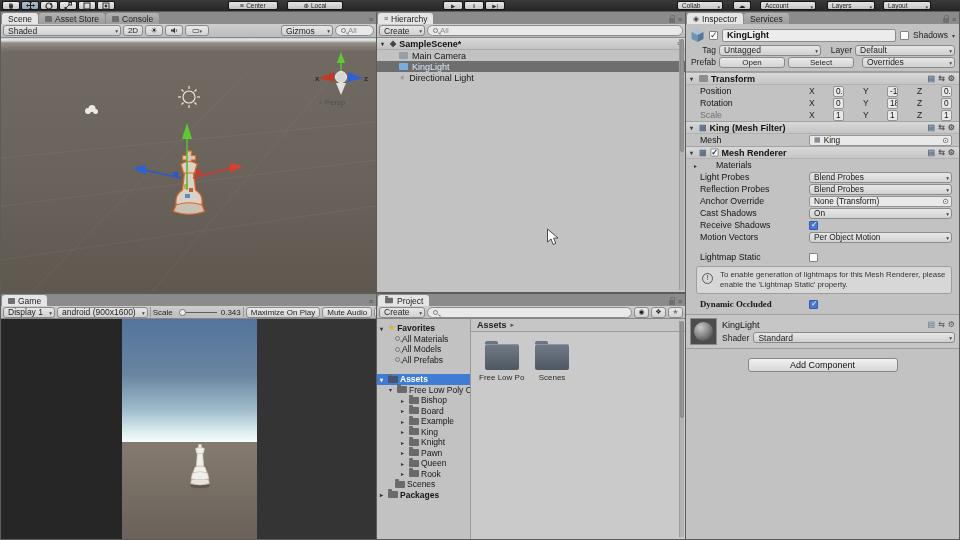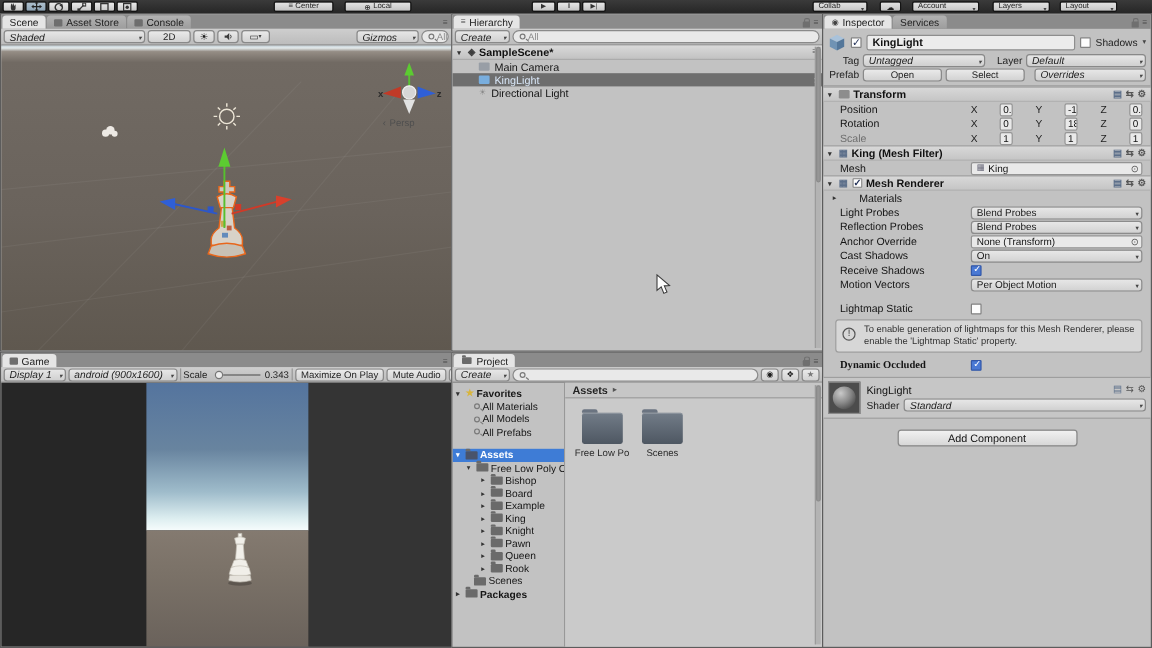--- a/index.html
+++ b/index.html
@@ -29,21 +29,21 @@
          border-radius:3px 3px 0 0; display:flex; align-items:center; gap:3px; white-space:nowrap; }
   .tab.on { background:#e5e5e5; }
   .pmenu { margin-left:auto; display:flex; align-items:center; gap:3px; padding:0 3px 1px 0; }
   .lockico { width:6px; height:5px; background:#6f6f6f; border-radius:1px; position:relative; margin-top:2px; }
   .lockico::before { content:""; position:absolute; left:1px; top:-3px; width:3px; height:3px;
                      border:1px solid #6f6f6f; border-bottom:none; border-radius:2px 2px 0 0; }
   .menug { font-size:7px; color:#4a4a4a; line-height:1; }
   .tbar { height:14px; flex:none; background:linear-gradient(#cecece,#bcbcbc); border-bottom:1px solid #878787;
           display:flex; align-items:center; gap:2px; padding:0 2px; }
   .dd { background:linear-gradient(#e7e7e7,#d0d0d0); border:1px solid #898989; border-radius:3px; font-size:8.5px; height:11px;
-        color:#1e1e1e; display:inline-flex; align-items:center; padding:0 11px 0 4px; position:relative; white-space:nowrap;font-style:italic; }
+        color:#1e1e1e; display:inline-flex; align-items:center; padding:0 11px 0 4px; position:relative; white-space:nowrap; }
   .dd::after { content:"▾"; position:absolute; right:2px; top:2px; font-size:5.5px; color:#444; }
   .btn { background:linear-gradient(#eaeaea,#d2d2d2); border:1px solid #898989; border-radius:3px; font-size:8px; height:11px;
          color:#1e1e1e; display:inline-flex; align-items:center; justify-content:center; padding:0 4px; white-space:nowrap; }
   .search { flex:1; height:11px; background:#e9e9e9; border:1px solid #8a8a8a; border-radius:7px; display:flex; align-items:center;
             gap:2px; padding:0 5px; color:#8c8c8c; font-size:8px; min-width:0; overflow:hidden; }
   .mag { width:5px; height:5px; border:1px solid #7a7a7a; border-radius:50%; position:relative; flex:none; }
   .mag::after { content:""; position:absolute; left:4px; top:4px; width:3px; height:1px; background:#7a7a7a; transform:rotate(40deg); }
   .mini-ico { width:7px; height:6px; background:#6e6e6e; border-radius:1px; flex:none; }
   .vsb { position:absolute; right:1px; top:27px; bottom:2px; width:5px; background:#b3b3b3; border-left:1px solid #9b9b9b; }
   .vsb .thumb { position:absolute; left:0; right:0; top:0; height:45%; background:#969696; border:1px solid #8a8a8a; border-radius:2px; }
@@ -238,21 +238,21 @@
           <span>Console</span>
         </div>
       <div class="pmenu">
           <span class="menug">≡</span>
         </div>
     </div>
     <div class="tbar">
       <div class="dd" style="width:118px;">
           <span>Shaded</span>
         </div>
-      <div class="btn" style="width:36px;">
+      <div class="btn" style="width:20px;">
           <span>2D</span>
         </div>
       <div class="btn" style="width:18px;">
           <span>☀</span>
         </div>
       <div class="btn" style="width:18px;">
           <svg width="7" height="7" viewBox="0 0 7 7">
             <path d="M0 2.5 H2 L4 0.5 V6.5 L2 4.5 H0Z" fill="#3c3c3c"></path>
             <path d="M5 2 Q6.3 3.5 5 5" stroke="#3c3c3c" fill="none" stroke-width="0.8"></path>
           </svg>

